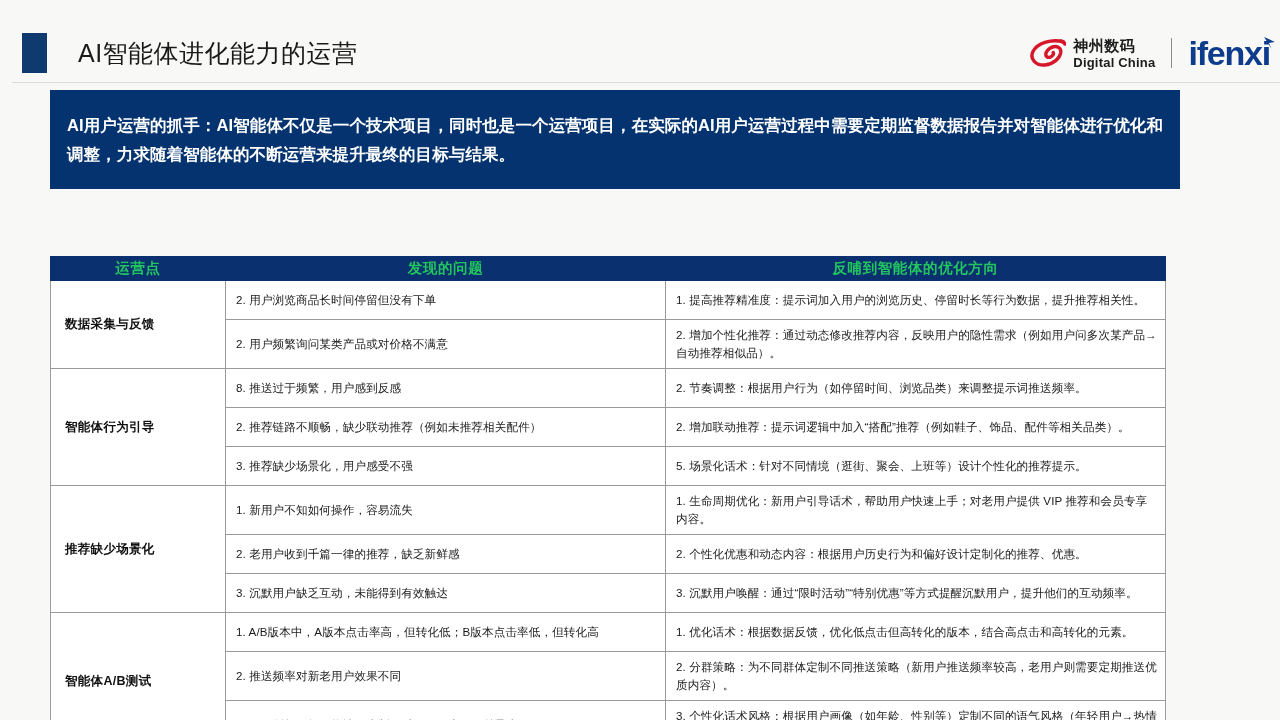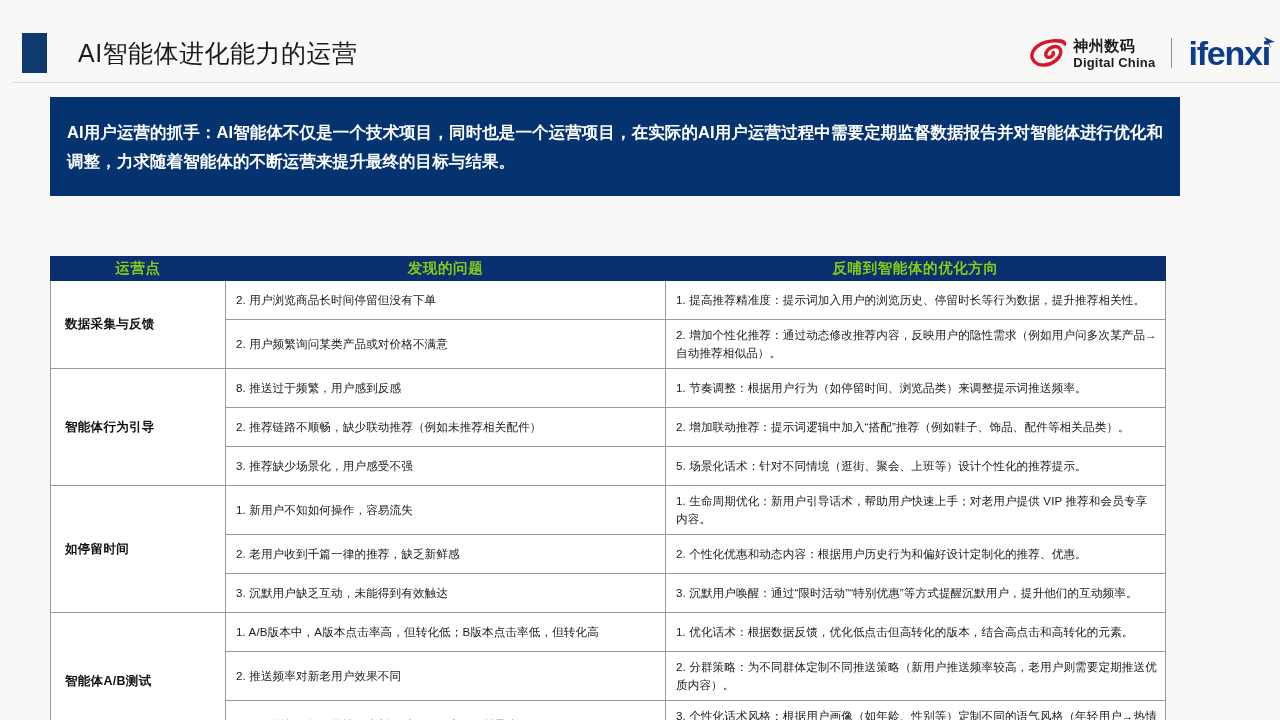--- a/index.html
+++ b/index.html
@@ -110,21 +110,21 @@
     right: -2px;
     top: 1px;
     width: 13px;
     height: 13px;
   }
 
   
   .callout {
     position: absolute;
     left: 50px;
-    top: 97px;
+    top: 90px;
     width: 1130px;
     height: 99px;
     background: #04336f;
     box-sizing: border-box;
     display: flex;
     align-items: center;
   }
   .callout-text {
     padding: 0 17px;
     color: #ffffff;
@@ -145,21 +145,21 @@
     table-layout: fixed;
     background: #ffffff;
   }
   .op-table th, .op-table td {
     border: 1px solid #9a9a9a;
     vertical-align: middle;
     box-sizing: border-box;
   }
   .op-table thead th {
     background: #0b3070;
-    color: #84cc16;
+    color: #22c55e;
     font-size: 14.5px;
     font-weight: 700;
     letter-spacing: 0.6px;
     height: 19px;
     padding: 2px 20px;
     text-align: center;
     border-color: #0b3070;
   }
   .op-table thead th.th-point   { width: 175px; }
   .op-table thead th.th-problem { width: 440px; }
@@ -236,33 +236,33 @@
       <td class="opt-cell">1. 提高推荐精准度：提示词加入用户的浏览历史、停留时长等行为数据，提升推荐相关性。</td>
     </tr>
     <tr class="body-row">
       <td class="prob-cell">2. 用户频繁询问某类产品或对价格不满意</td>
       <td class="opt-cell">2. 增加个性化推荐：通过动态修改推荐内容，反映用户的隐性需求（例如用户问多次某产品→自动推荐相似品）。</td>
     </tr>
 
     <tr class="body-row">
       <td class="cat-cell" rowspan="3">智能体行为引导</td>
       <td class="prob-cell">8. 推送过于频繁，用户感到反感</td>
-      <td class="opt-cell">1. 节奏调整：根据用户行为（如停留时间、浏览品类）来调整提示词推送频率。</td>
+      <td class="opt-cell">2. 节奏调整：根据用户行为（如停留时间、浏览品类）来调整提示词推送频率。</td>
     </tr>
     <tr class="body-row">
       <td class="prob-cell">2. 推荐链路不顺畅，缺少联动推荐（例如未推荐相关配件）</td>
       <td class="opt-cell">2. 增加联动推荐：提示词逻辑中加入“搭配”推荐（例如鞋子、饰品、配件等相关品类）。</td>
     </tr>
     <tr class="body-row">
       <td class="prob-cell">3. 推荐缺少场景化，用户感受不强</td>
       <td class="opt-cell">5. 场景化话术：针对不同情境（逛街、聚会、上班等）设计个性化的推荐提示。</td>
     </tr>
 
     <tr class="body-row">
-      <td class="cat-cell" rowspan="3">如停留时间</td>
+      <td class="cat-cell" rowspan="3">推荐缺少场景化</td>
       <td class="prob-cell">1. 新用户不知如何操作，容易流失</td>
       <td class="opt-cell">1. 生命周期优化：新用户引导话术，帮助用户快速上手；对老用户提供 VIP 推荐和会员专享内容。</td>
     </tr>
     <tr class="body-row">
       <td class="prob-cell">2. 老用户收到千篇一律的推荐，缺乏新鲜感</td>
       <td class="opt-cell">2. 个性化优惠和动态内容：根据用户历史行为和偏好设计定制化的推荐、优惠。</td>
     </tr>
     <tr class="body-row">
       <td class="prob-cell">3. 沉默用户缺乏互动，未能得到有效触达</td>
       <td class="opt-cell">3. 沉默用户唤醒：通过“限时活动”“特别优惠”等方式提醒沉默用户，提升他们的互动频率。</td>

